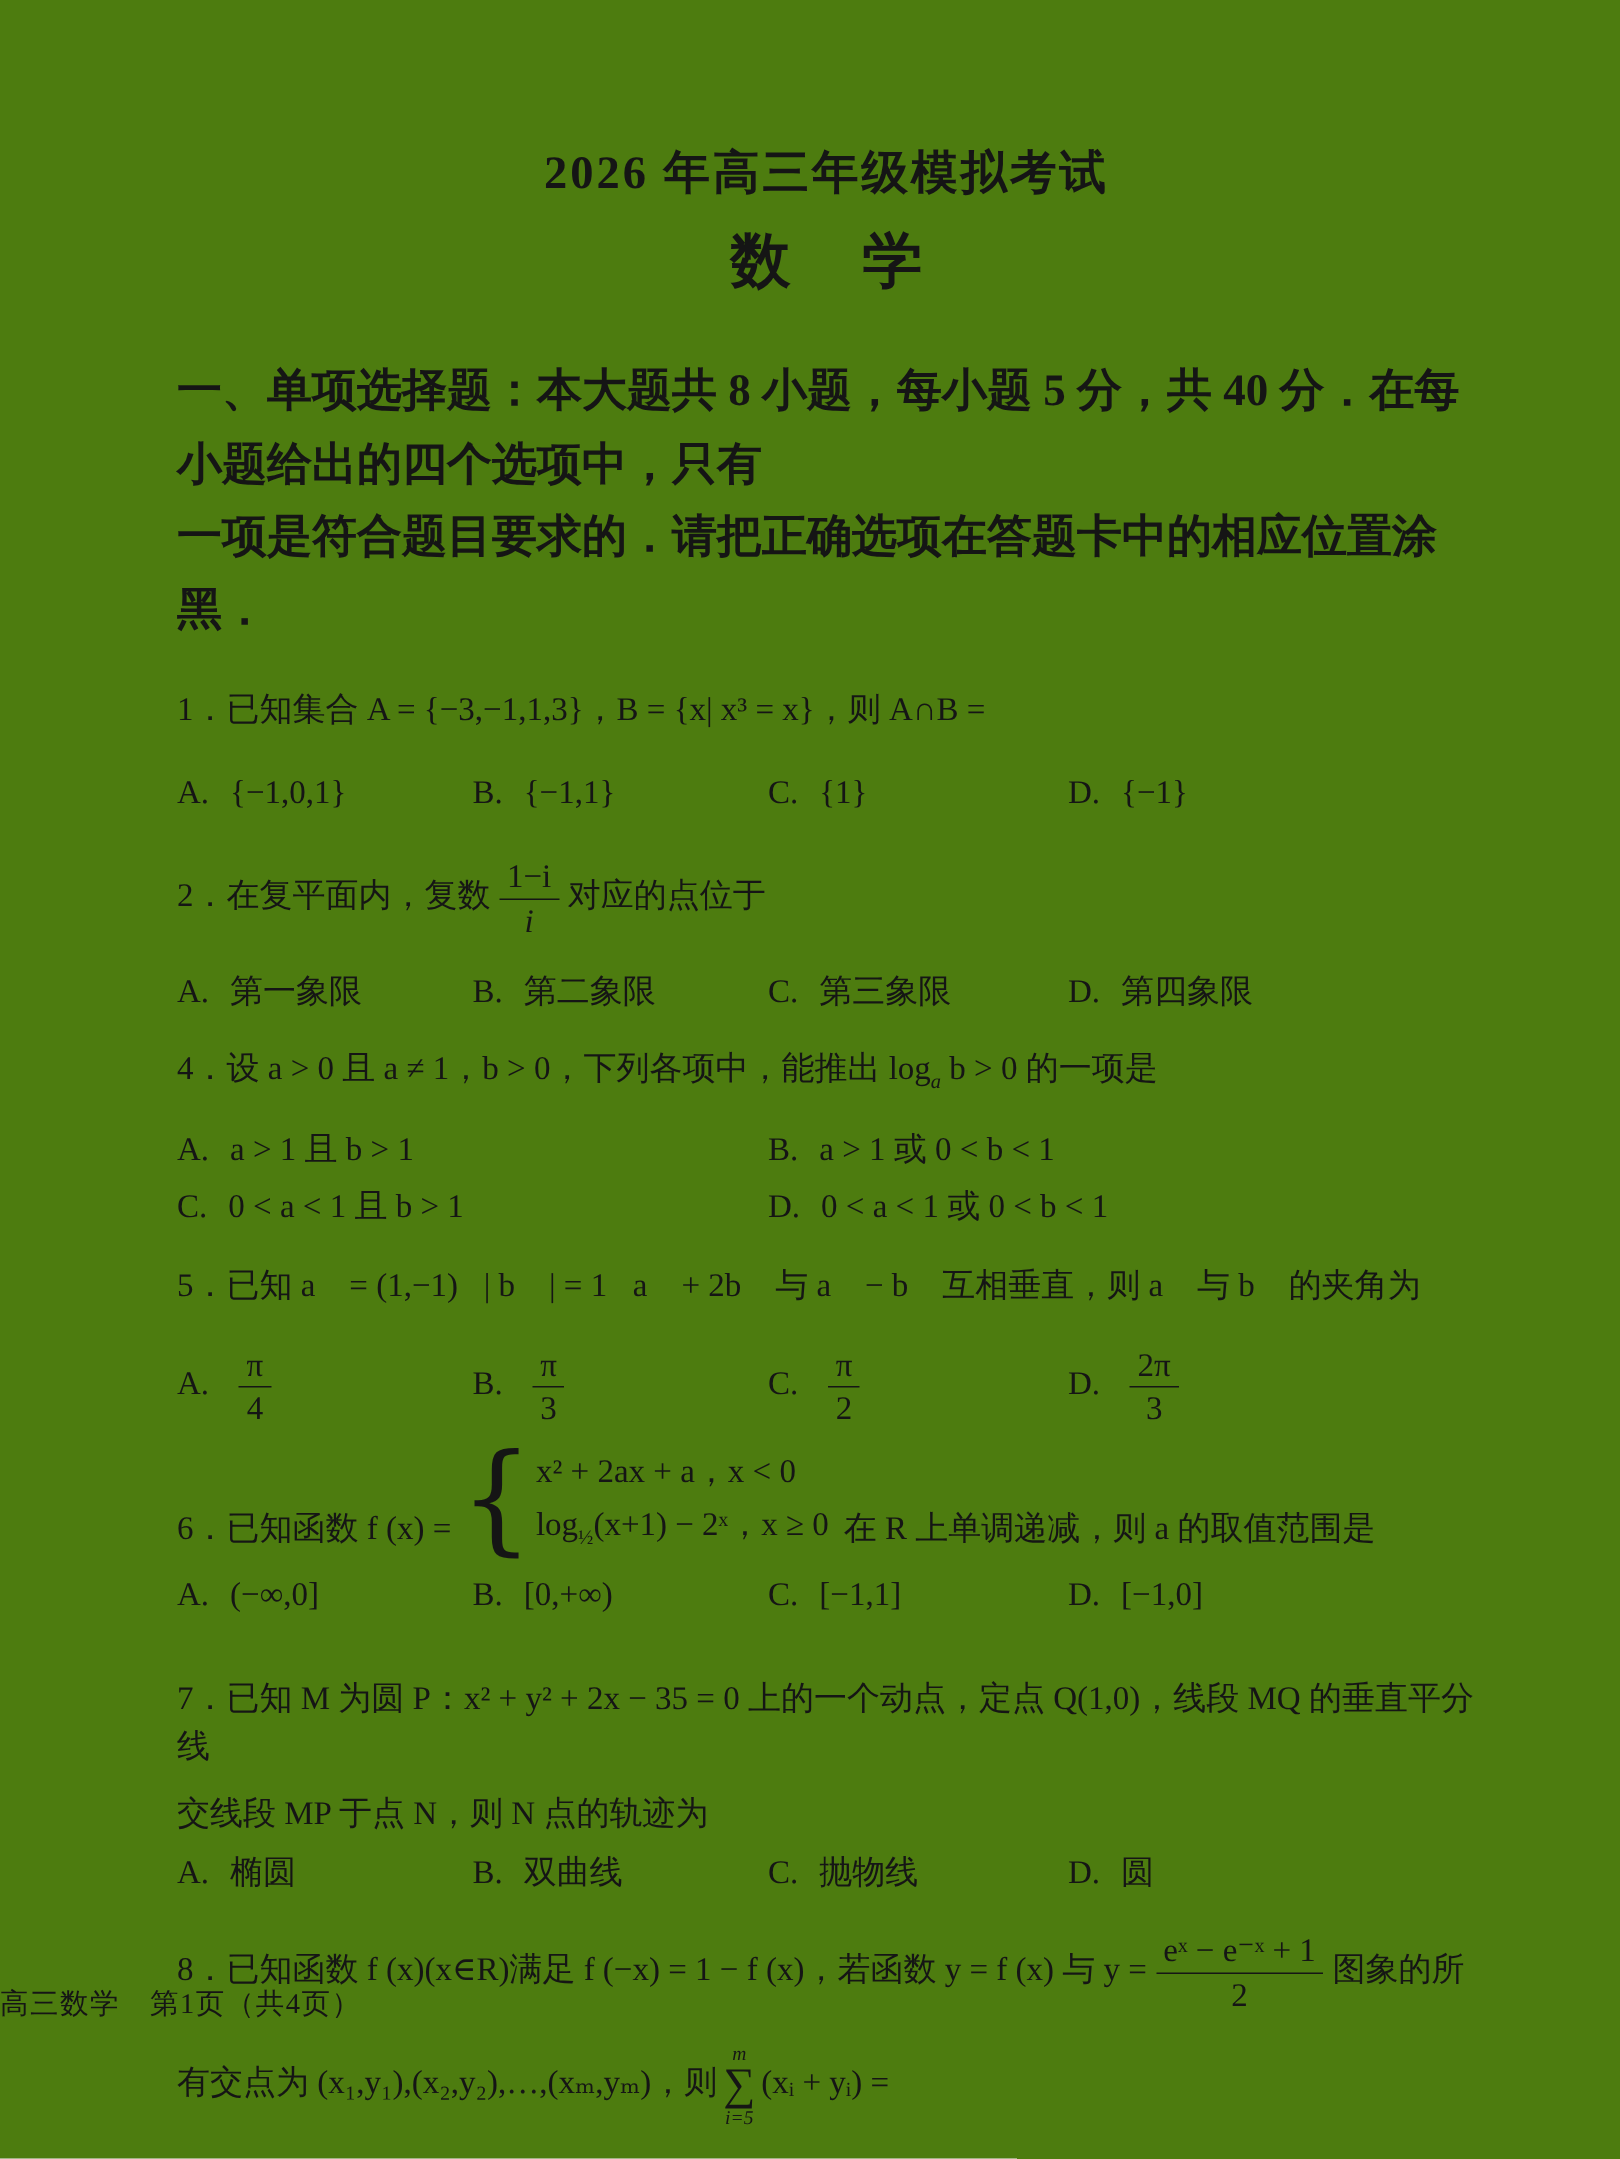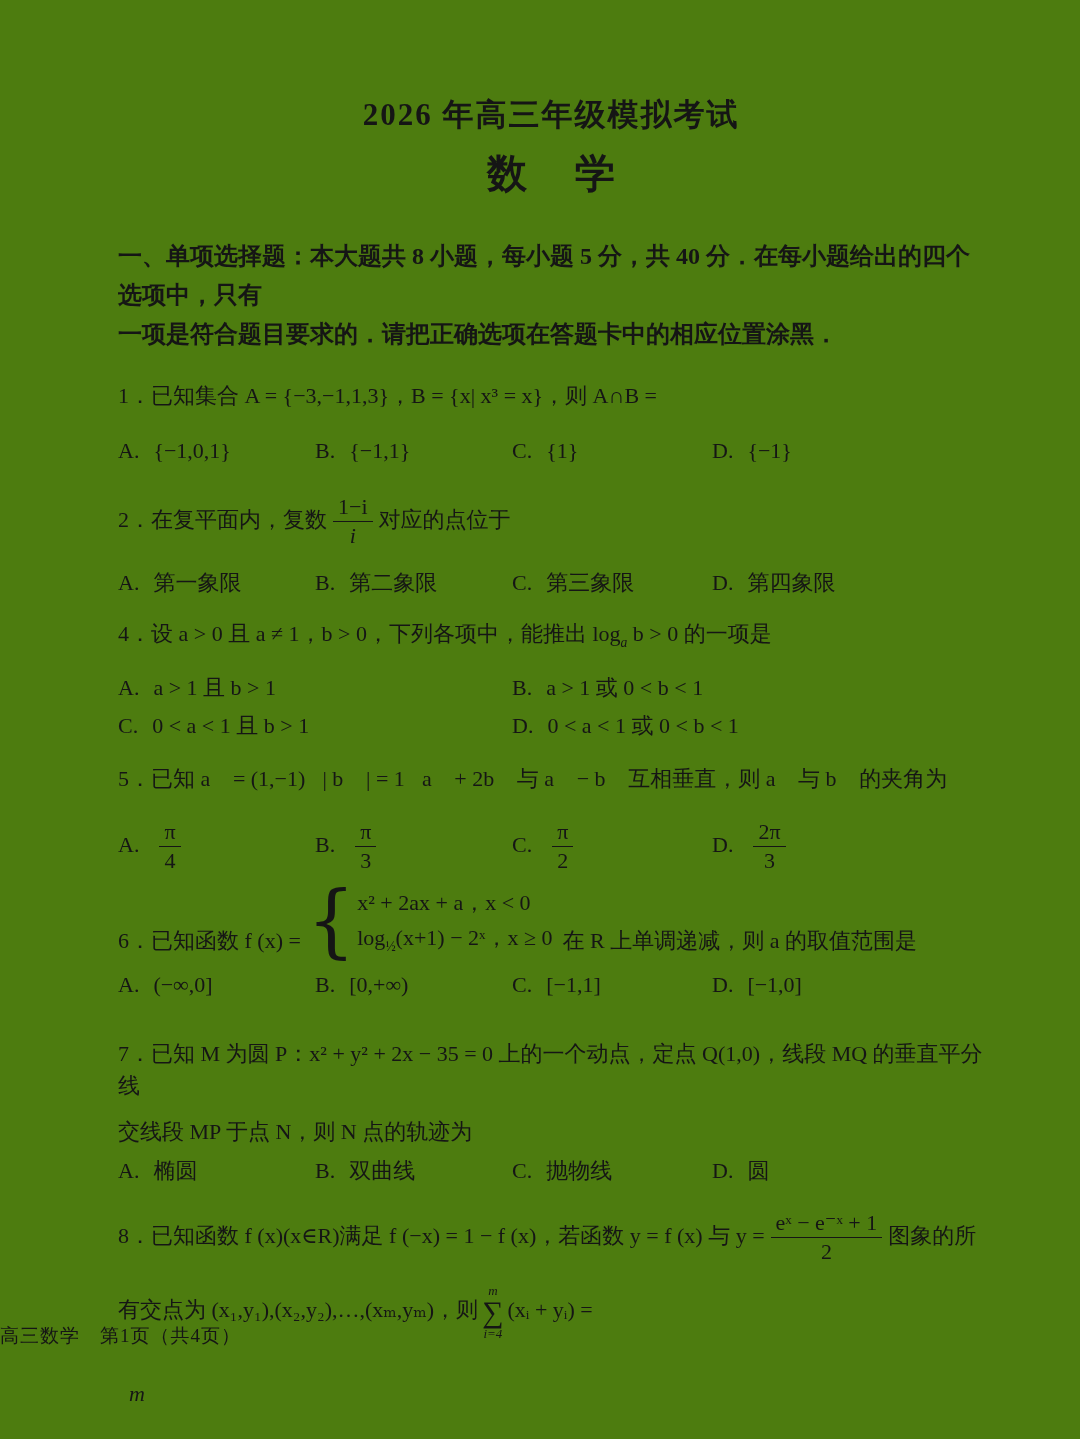--- a/index.html
+++ b/index.html
@@ -24,21 +24,21 @@
   .title2 {
     text-align:center;
     font-size:40px; font-weight:bold;
     margin-top:10px;
     word-spacing:38px;
   }
 
   .intro {
     margin-top:36px;
     font-weight:bold;
-    font-size:24px;
+    font-size:30px;
     line-height:1.62;
   }
 
   .q { margin-top:22px; }
   .stem { line-height:1.45; }
   .stem-line2 { margin-top:14px; line-height:1.45; }
 
   .opts4 {
     display:grid;
     grid-template-columns:197px 197px 200px auto;
@@ -188,21 +188,21 @@
     </div>
 
     <div class="q" style="margin-top:24px;">
       <div class="stem">
         <span>8．已知函数 f (x)(x∈R)满足 f (−x) = 1 − f (x)，若函数 y = f (x) 与 y =</span><span class="frac"><span class="num">eˣ − e⁻ˣ + 1</span><span class="den">2</span></span><span>图象的所</span>
       </div>
       <div class="stem-line2" style="margin-top:20px;">
         <span>有交点为 (x₁,y₁),(x₂,y₂),…,(xₘ,yₘ)，则</span><span class="bigsum">
             <span class="up">m</span>
             <span class="sg">∑</span>
-            <span class="lo">i=4</span>
+            <span class="lo">i=5</span>
           </span><span>(xᵢ + yᵢ) =</span>
       </div>
       <div class="opts4" style="margin-top:24px;">
 
         <span class="opt"><span class="frac"><span class="num mi">m</span></span></span>
 
       </div>
     </div>
 
   </div>

